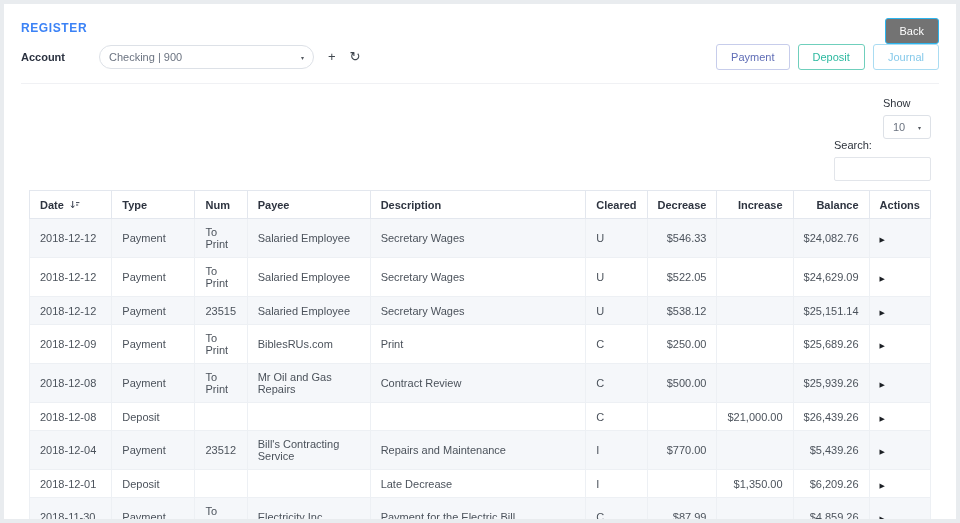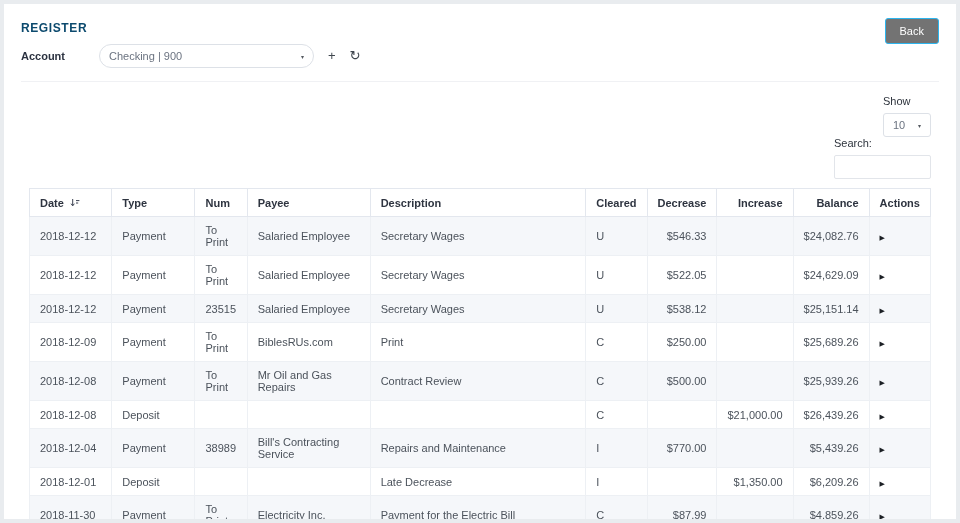--- a/index.html
+++ b/index.html
@@ -14,21 +14,21 @@
     background: #ffffff;
     margin: 4px;
     height: 515px;
     padding: 14px 17px 0 17px;
     overflow: hidden;
   }
   
   .top-row { display: flex; justify-content: space-between; align-items: flex-start; }
   .page-title {
     font-size: 12px; font-weight: bold; letter-spacing: .6px;
-    color: #0c4a6e; padding-top: 3px;
+    color: #3b82f6; padding-top: 3px;
   }
   .btn { font-family: inherit; font-size: 11px; border-radius: 3px; cursor: pointer; }
   .btn-back {
     background: #737373; color: #fff; border: 1px solid #2cb5ee;
     padding: 6px 14px;
   }
   
   .account-row { display: flex; justify-content: space-between; align-items: center; }
   .account-left { display: flex; align-items: center; }
   .account-label { font-weight: bold; color: #2b3240; width: 78px; }
@@ -90,20 +90,25 @@
       <div class="select-box account-select">
         <span>Checking | 900</span>
         <span class="caret">▾</span>
       </div>
       <button class="icon-btn">
         <span>+</span>
       </button>
       <button class="icon-btn refresh">
         <span>↻</span>
       </button>
+    </div>
+    <div class="account-actions">
+      <button class="btn btn-outline btn-payment">Payment</button>
+      <button class="btn btn-outline btn-deposit">Deposit</button>
+      <button class="btn btn-outline btn-journal">Journal</button>
     </div>
   </div>
 
   <hr class="divider">
 
   <div class="table-area">
     <div class="controls-row">
       <div class="show-block">
         <div class="ctrl-label">Show</div>
         <div class="select-box show-select">
@@ -216,21 +221,21 @@
             <td></td>
             <td>C</td>
             <td class="num"></td>
             <td class="num">$21,000.00</td>
             <td class="num">$26,439.26</td>
             <td><span class="expand">▶</span></td>
           </tr>
           <tr class="striped">
             <td>2018-12-04</td>
             <td>Payment</td>
-            <td>38989</td>
+            <td>23512</td>
             <td>Bill's Contracting Service</td>
             <td>Repairs and Maintenance</td>
             <td>I</td>
             <td class="num">$770.00</td>
             <td class="num"></td>
             <td class="num">$5,439.26</td>
             <td><span class="expand">▶</span></td>
           </tr>
           <tr>
             <td>2018-12-01</td>

